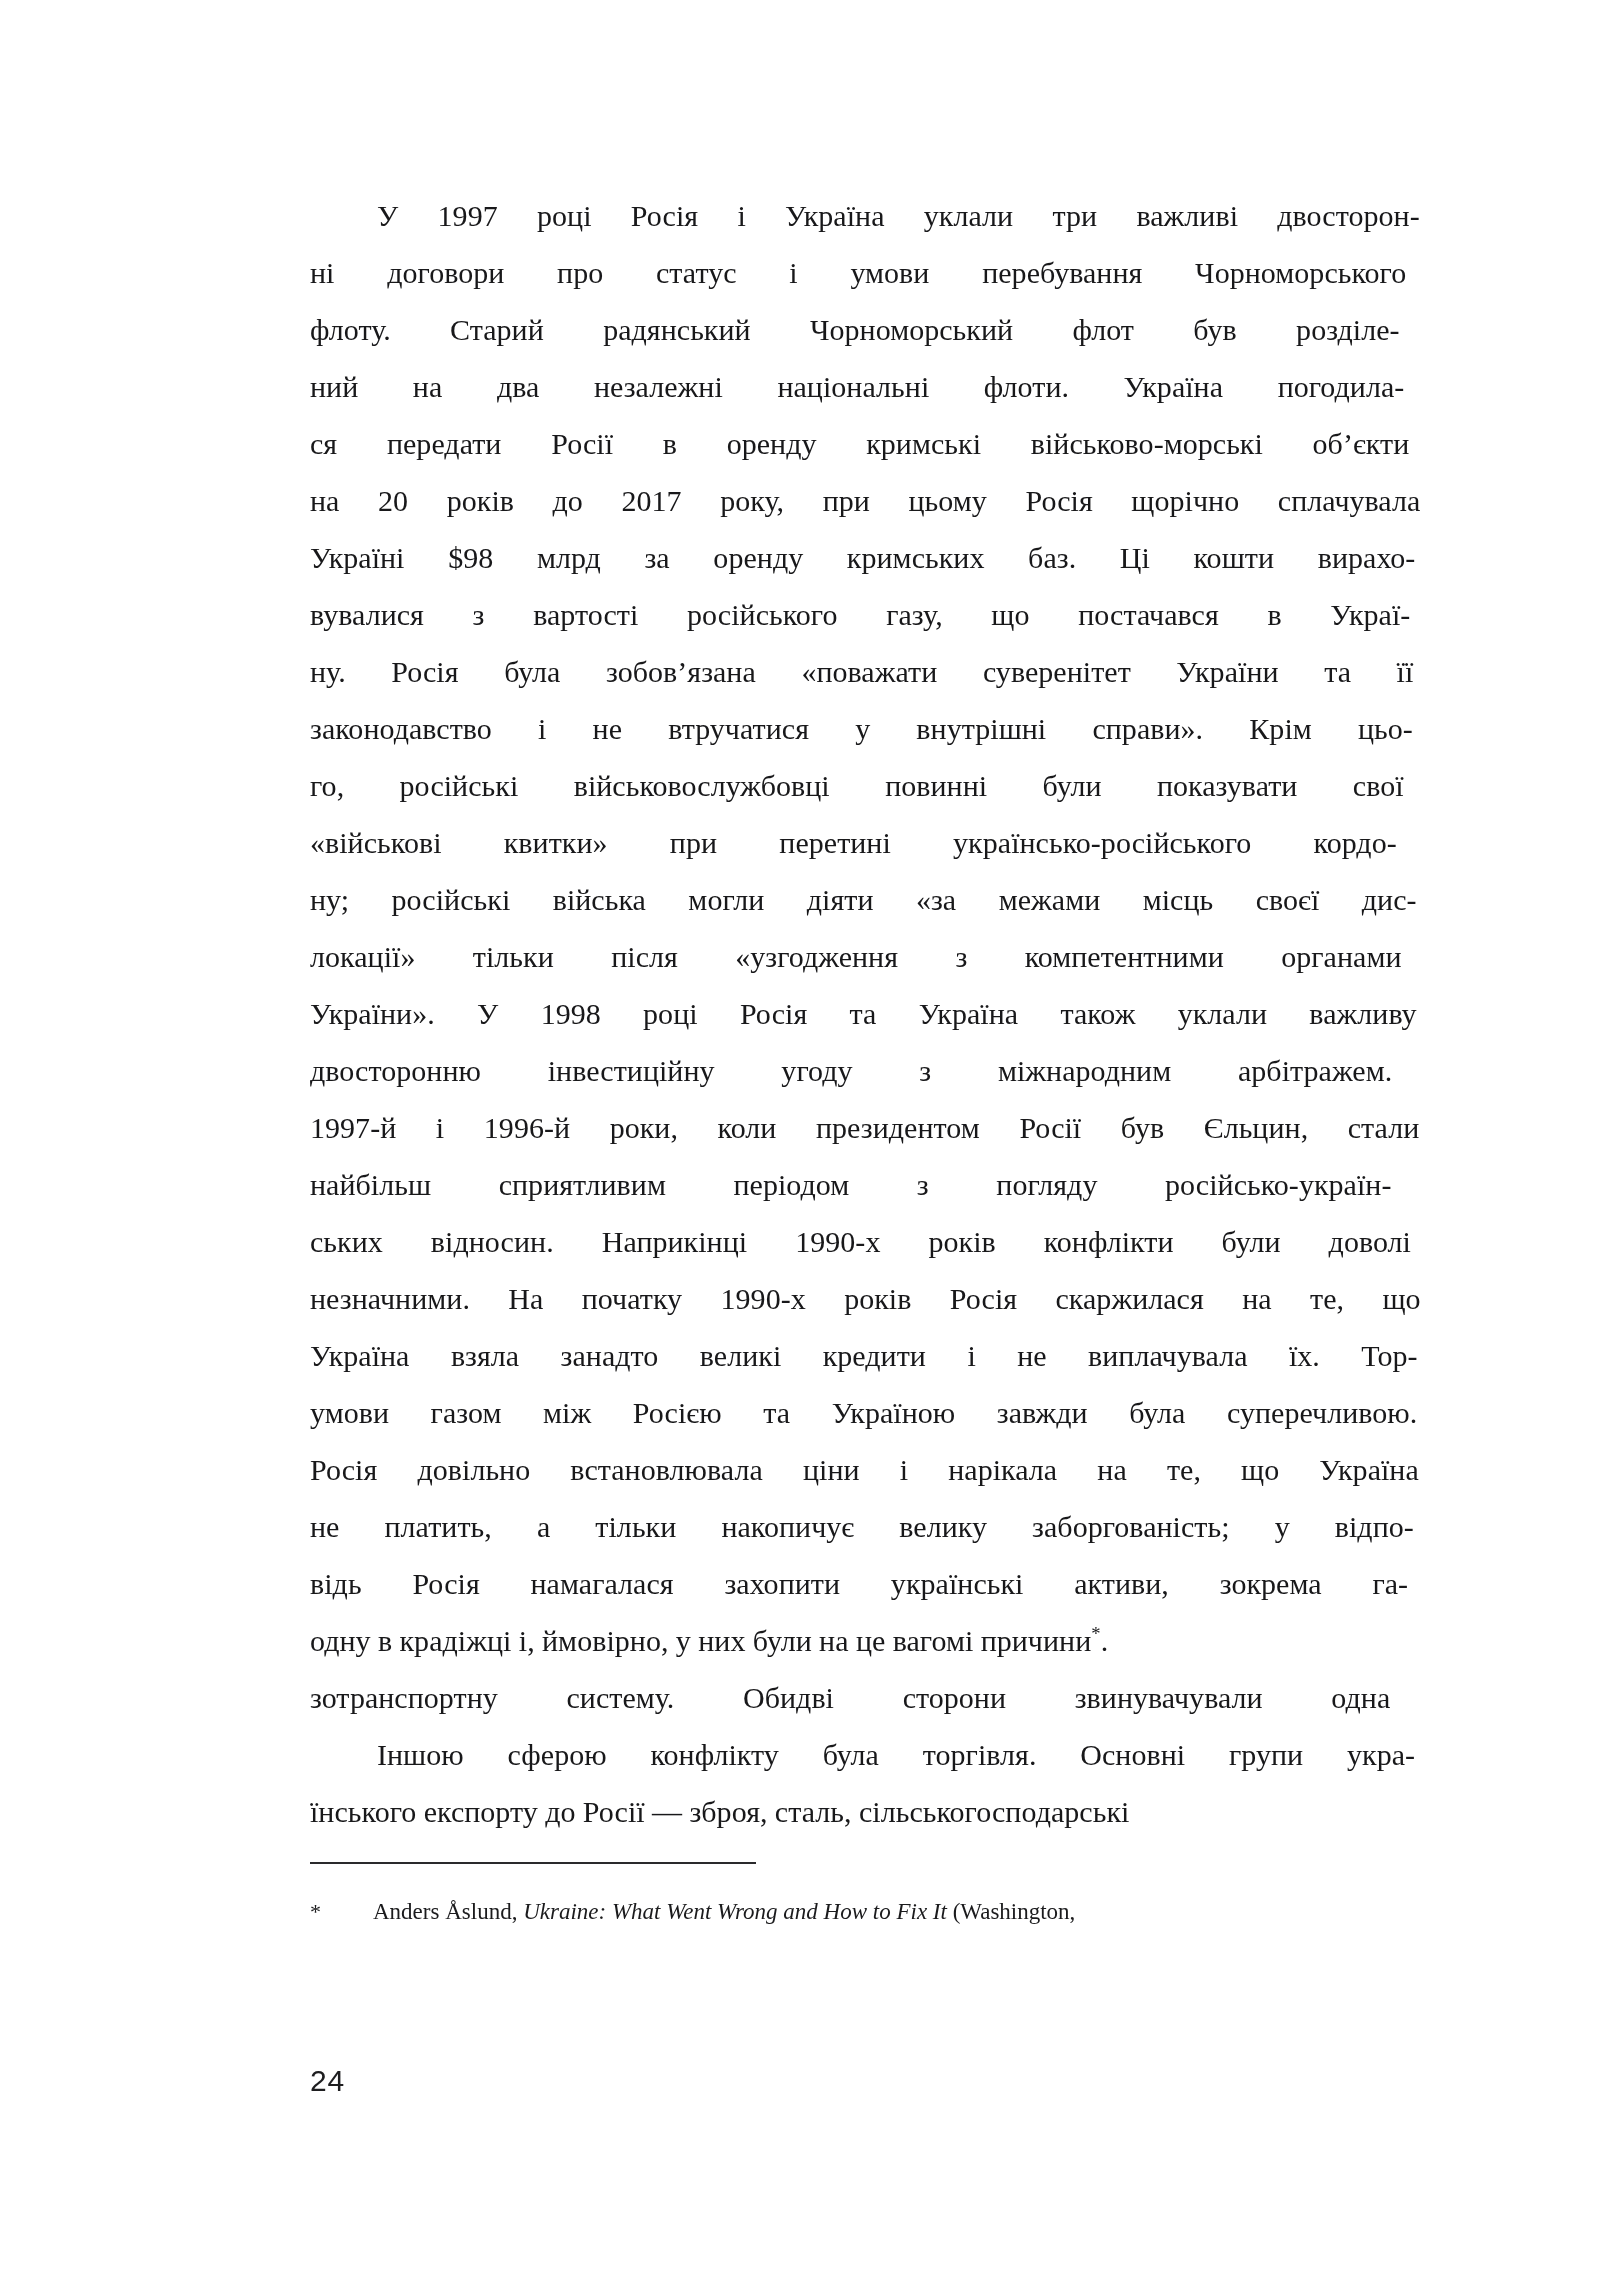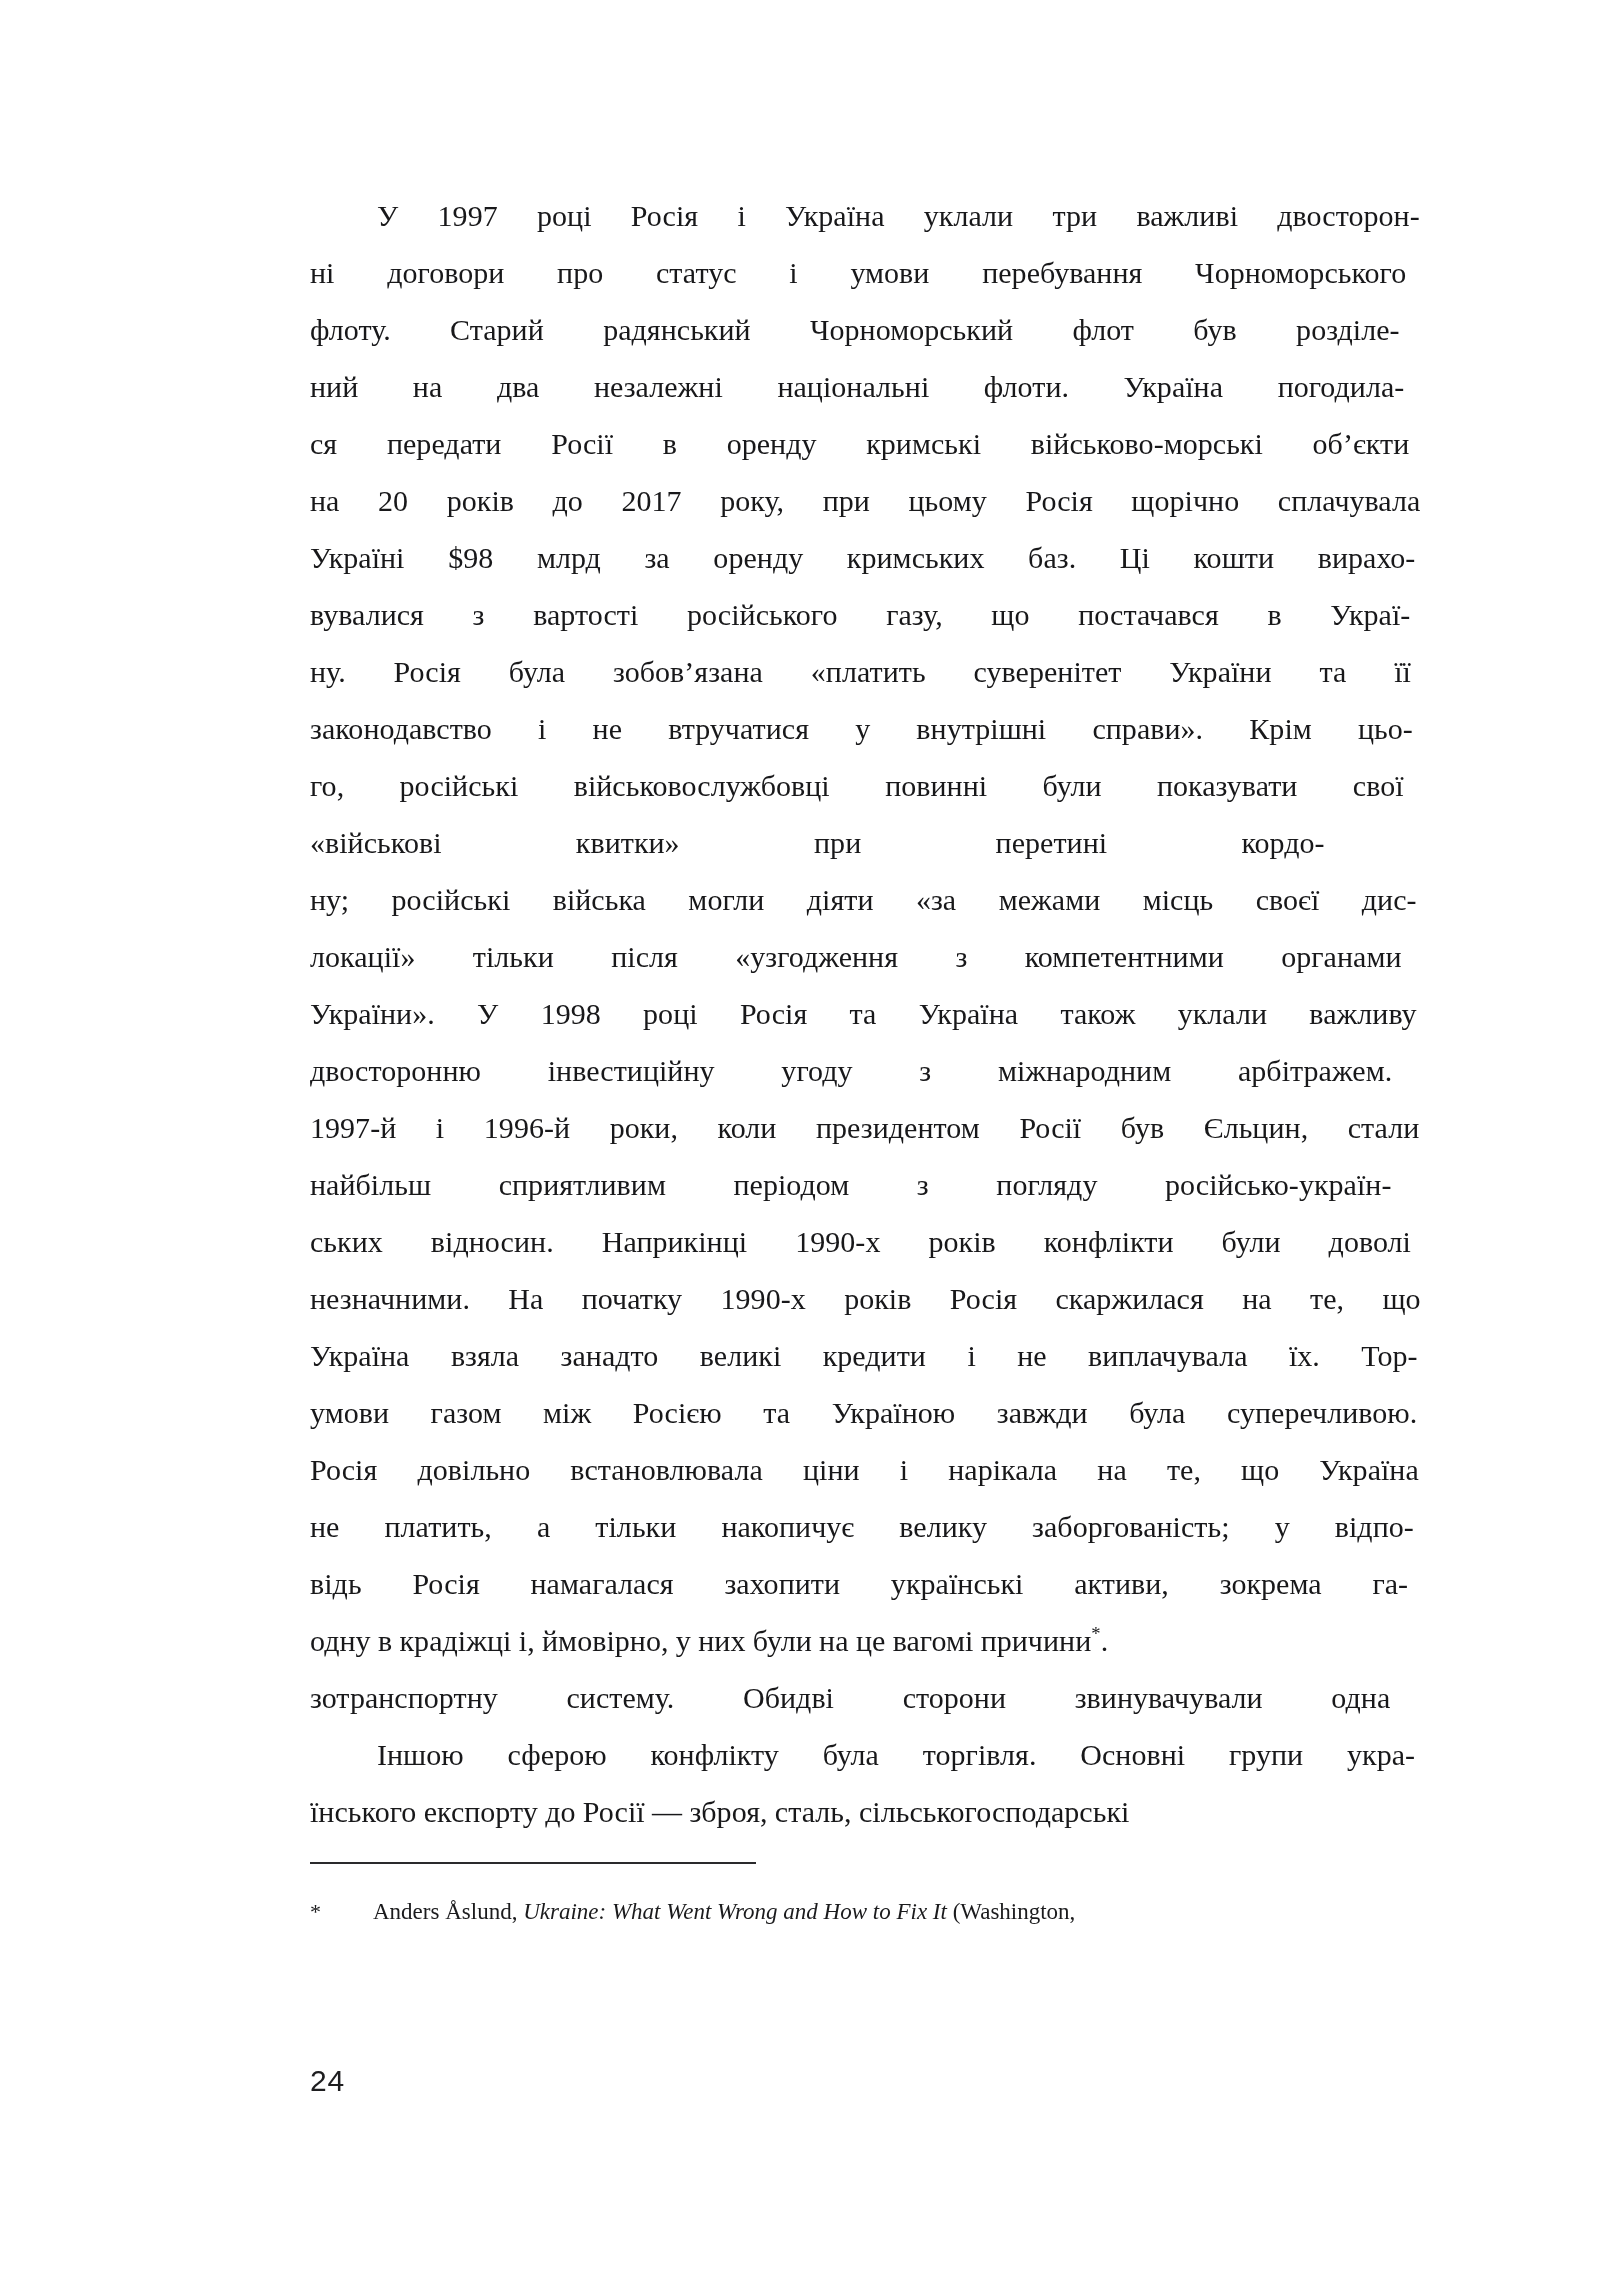--- a/index.html
+++ b/index.html
@@ -213,21 +213,21 @@
           <span class="w">що</span>
           <span class="w">постачався</span>
           <span class="w">в</span>
           <span class="w">Украї-</span>
         </span>
         <span class="line j">
           <span class="w">ну.</span>
           <span class="w">Росія</span>
           <span class="w">була</span>
           <span class="w">зобов’язана</span>
-          <span class="w">«платить</span>
+          <span class="w">«поважати</span>
           <span class="w">суверенітет</span>
           <span class="w">України</span>
           <span class="w">та</span>
           <span class="w">її</span>
         </span>
         <span class="line j">
           <span class="w">законодавство</span>
           <span class="w">і</span>
           <span class="w">не</span>
           <span class="w">втручатися</span>
@@ -244,20 +244,21 @@
           <span class="w">повинні</span>
           <span class="w">були</span>
           <span class="w">показувати</span>
           <span class="w">свої</span>
         </span>
         <span class="line j">
           <span class="w">«військові</span>
           <span class="w">квитки»</span>
           <span class="w">при</span>
           <span class="w">перетині</span>
+          <span class="w">українсько-російського</span>
           <span class="w">кордо-</span>
         </span>
         <span class="line j">
           <span class="w">ну;</span>
           <span class="w">російські</span>
           <span class="w">війська</span>
           <span class="w">могли</span>
           <span class="w">діяти</span>
           <span class="w">«за</span>
           <span class="w">межами</span>

